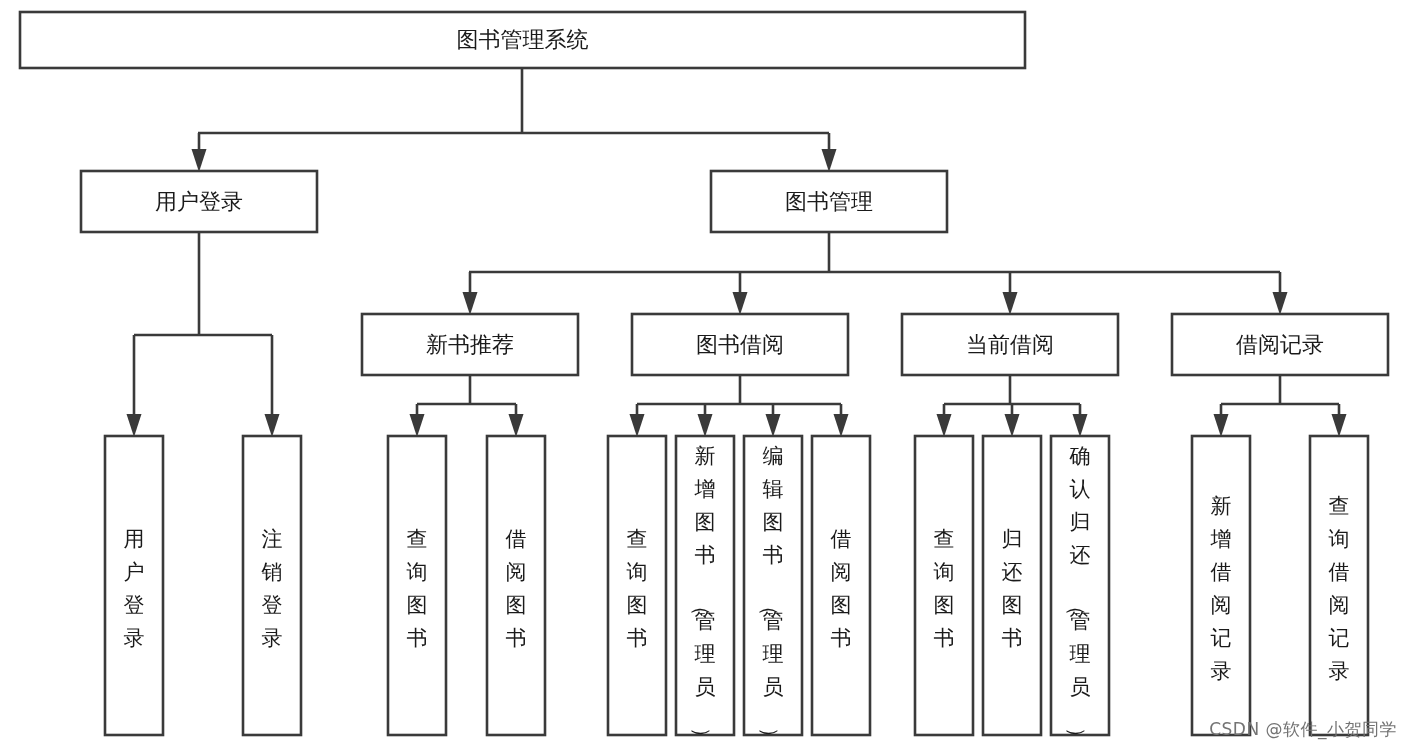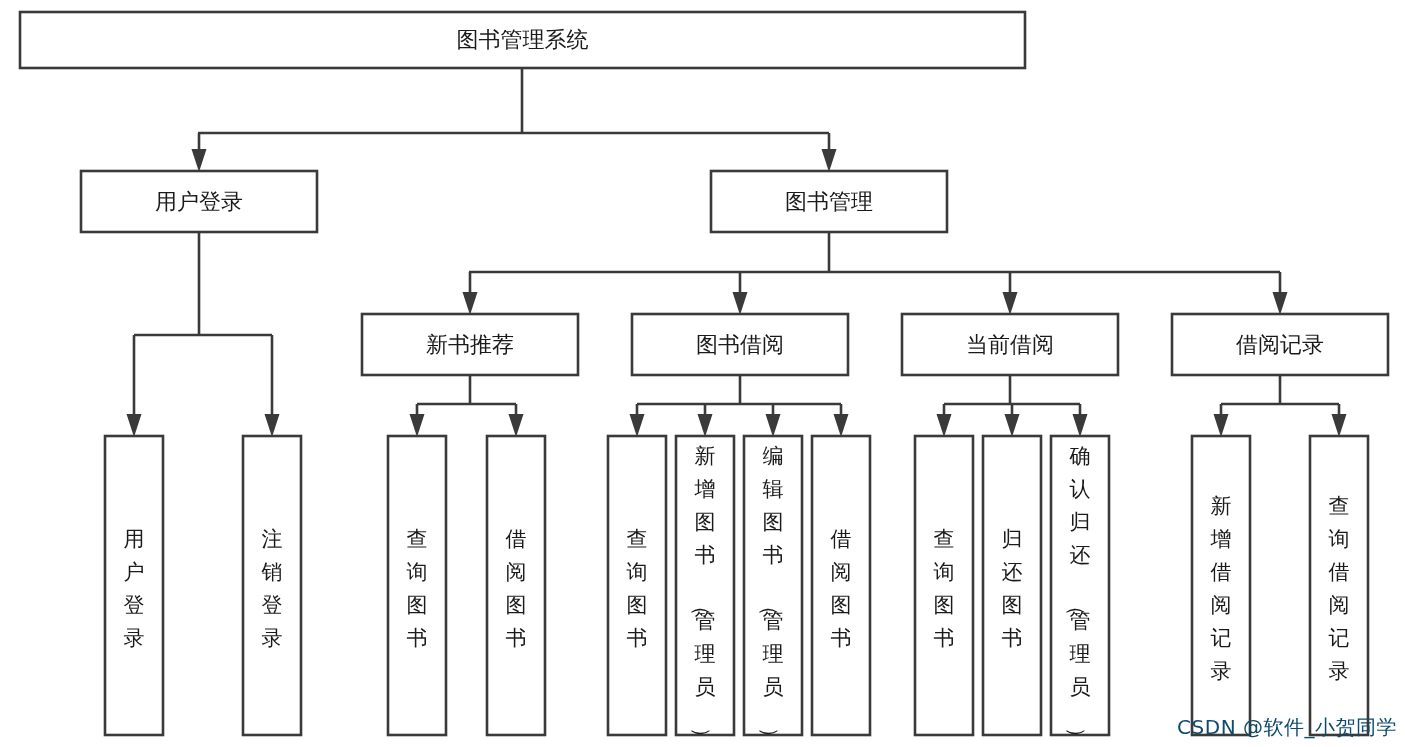--- a/index.html
+++ b/index.html
@@ -52,22 +52,22 @@
     font-family: "DejaVu Sans", "Liberation Sans", sans-serif;
     font-size: 21px;
     fill: #1a1a1a;
     text-anchor: middle;
   }
   .watermark {
     position: absolute;
     right: 8px;
     bottom: 6px;
     font-family: "DejaVu Sans", "Liberation Sans", sans-serif;
-    font-size: 20px;
-    color: #0c4a6e;
+    font-size: 17px;
+    color: #737373;
     white-space: nowrap;
     letter-spacing: 0.5px;
     pointer-events: none;
   }
 </style>
 </head>
 <body>
 
 <div id="diagram-root">
   <svg class="flow" viewBox="0 0 1405 747">

